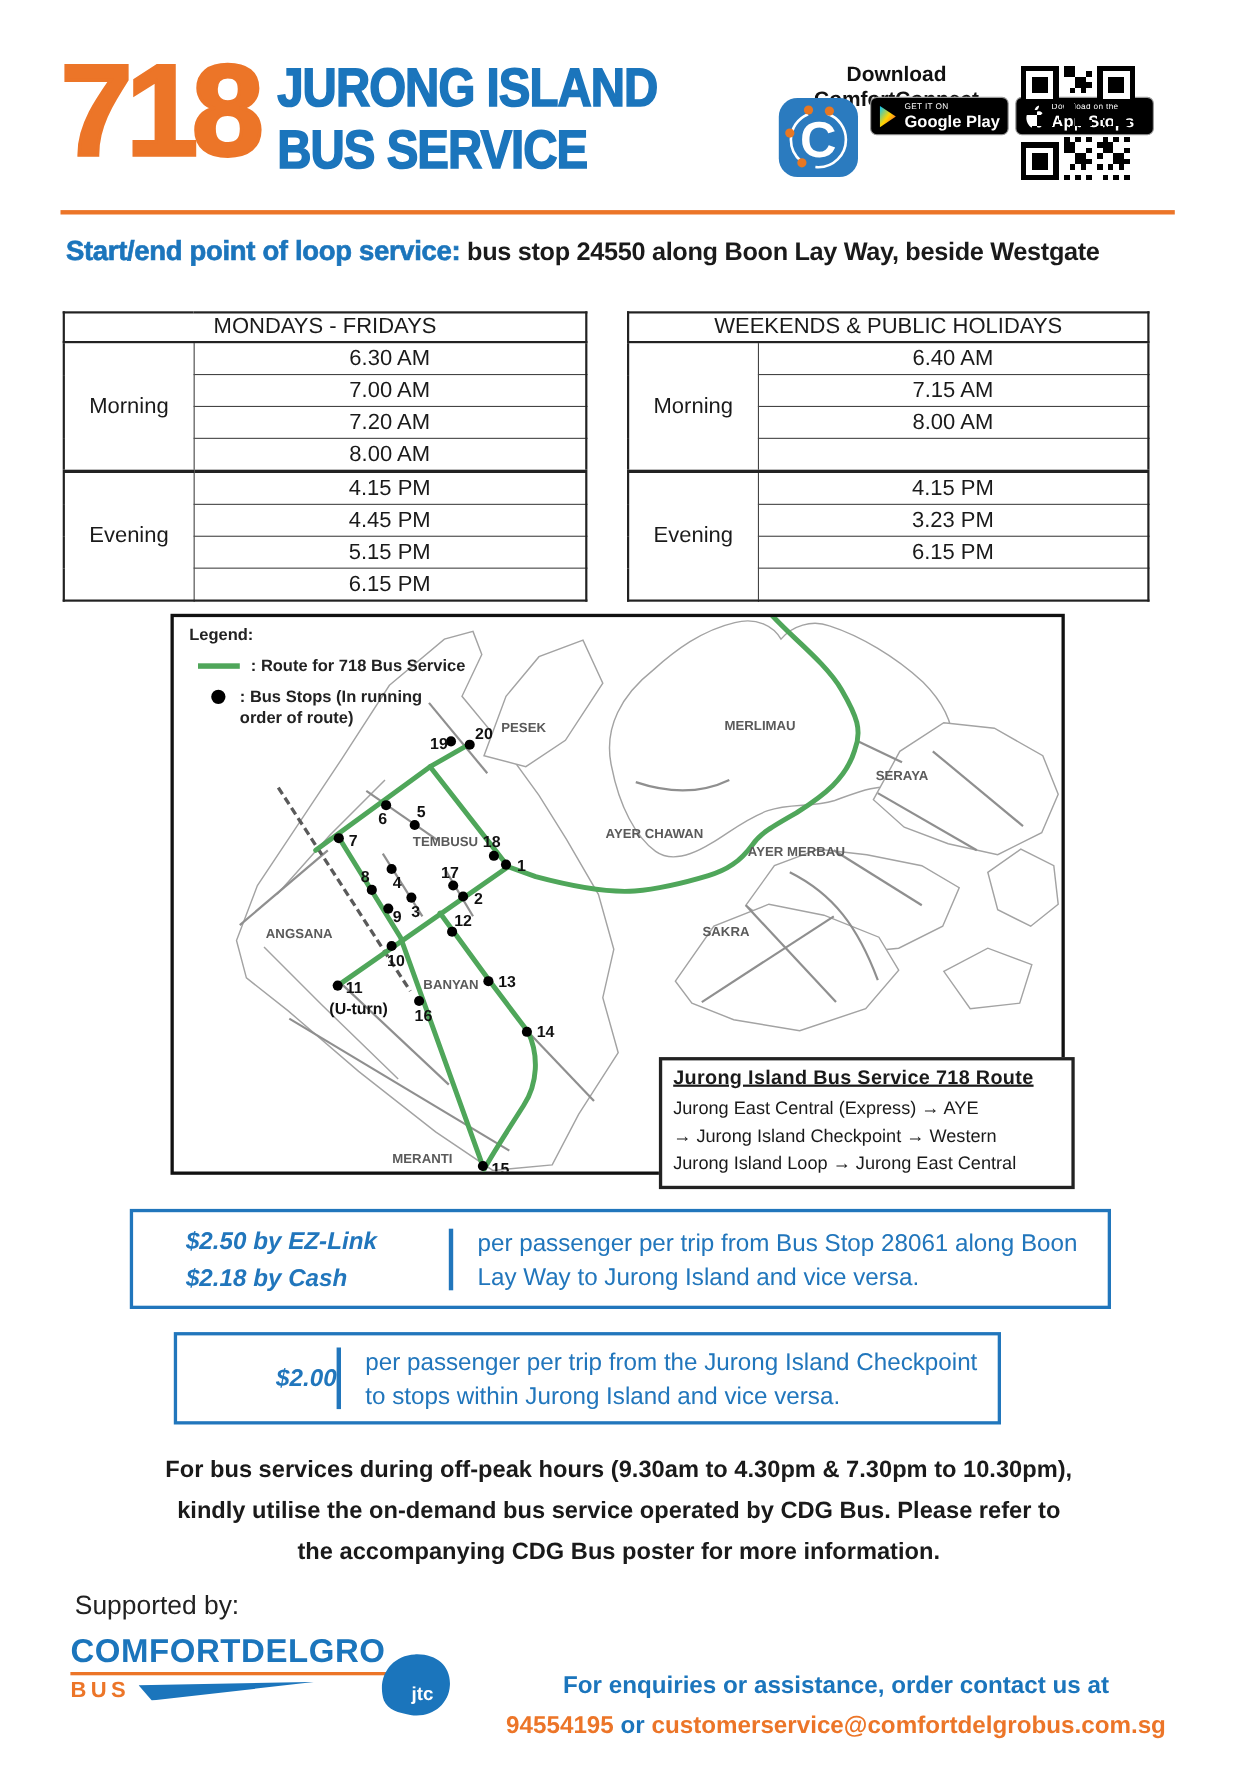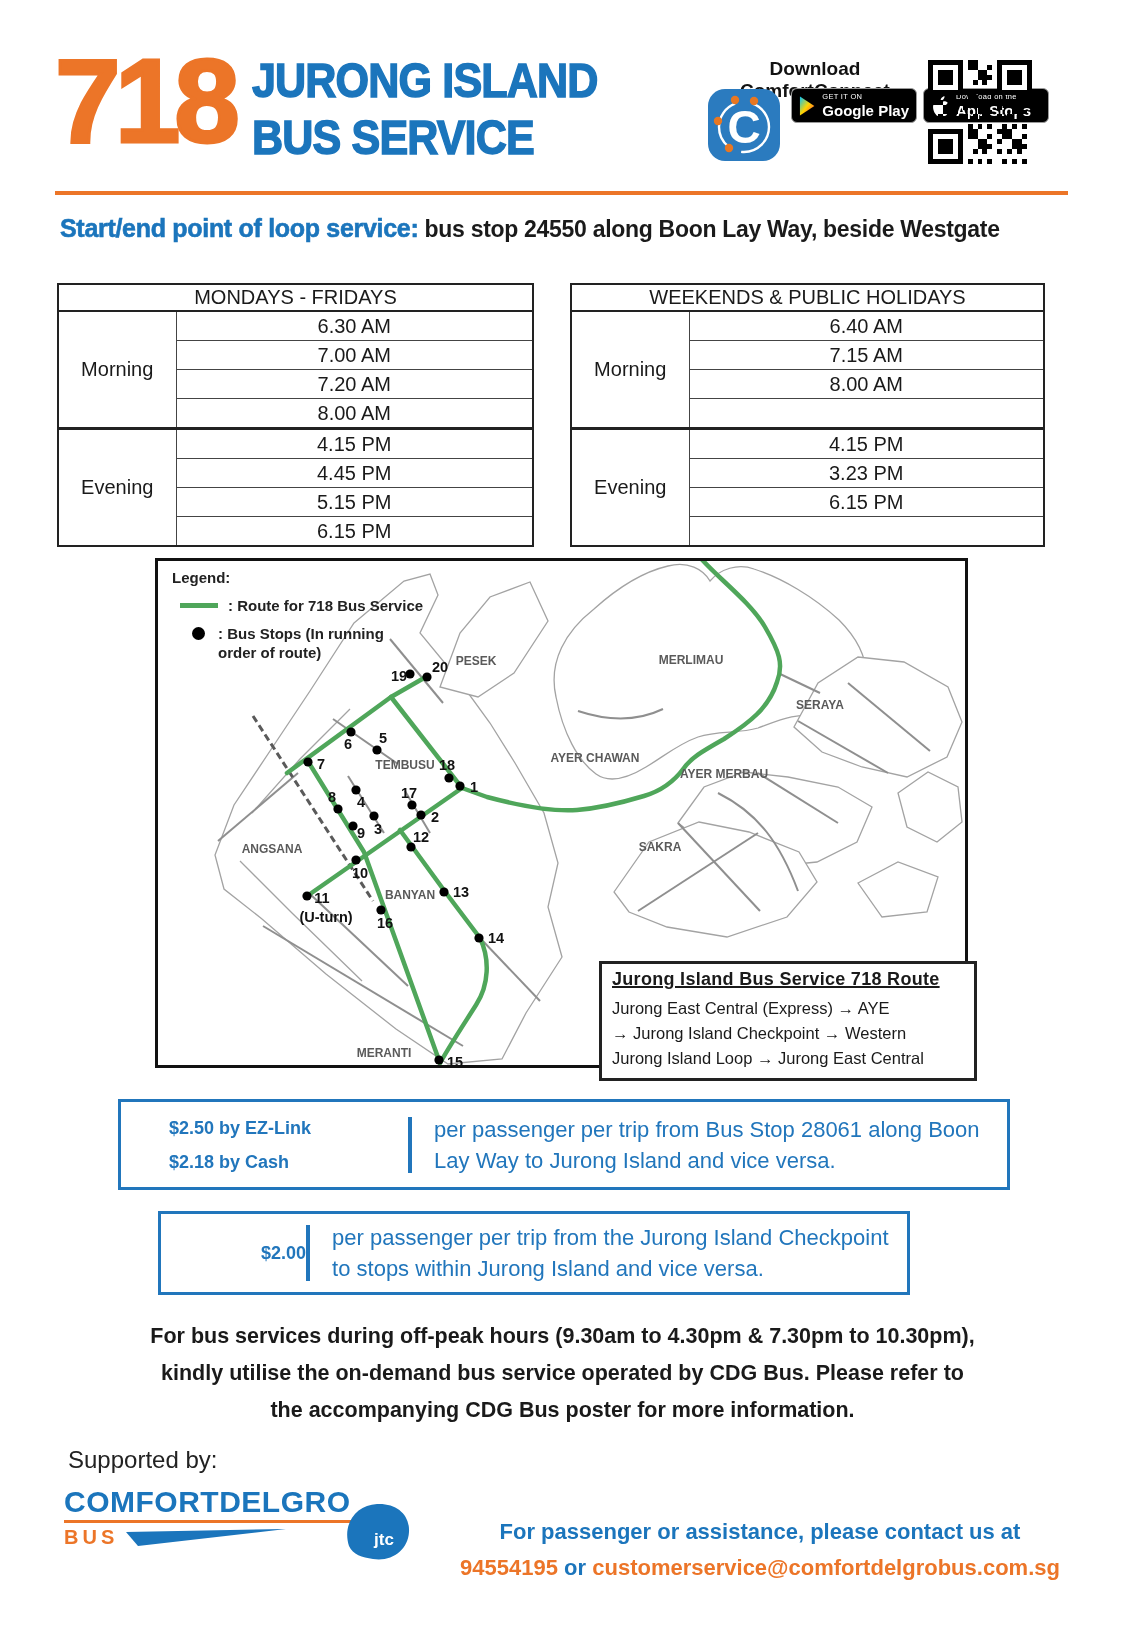--- a/index.html
+++ b/index.html
@@ -47,21 +47,21 @@
     letter-spacing:.3px;margin-bottom:6px;white-space:nowrap;}
   .routebox .rl{font-size:16.5px;line-height:25px;white-space:nowrap;}
   .area{font-size:12px;font-weight:bold;fill:#5a5a5a;text-anchor:middle;font-family:"Liberation Sans",sans-serif;}
   .stopdot{fill:#000;}
   .stopnum{font-size:14.5px;font-weight:bold;fill:#111;text-anchor:middle;font-family:"Liberation Sans",sans-serif;}
 
   
   .fare{border:3px solid #2176BC;display:flex;align-items:center;box-sizing:border-box;color:#2176BC;}
   .fare1{left:118px;top:1099px;width:892px;height:91px;}
   .fare2{left:158px;top:1211px;width:752px;height:84px;}
-  .fare .price{font-size:18px;font-weight:bold;line-height:34px;white-space:nowrap;}
+  .fare .price{font-size:22px;font-weight:bold;line-height:34px;white-space:nowrap;font-style:italic;}
   .fare1 .price{margin-left:48px;width:242px;}
   .fare2 .price{margin-left:40px;width:106px;text-align:right;}
   .fare .vdiv{width:4px;height:56px;background:#2176BC;flex:none;}
   .fare .desc{font-size:22px;line-height:31px;margin-left:22px;width:580px;}
 
   
   .offpeak{left:0;top:1318px;width:1125px;text-align:center;font-weight:bold;font-size:21.5px;line-height:37px;color:#1a1a1a;}
   .supported{left:68px;top:1446px;font-size:24px;color:#222;}
   .cdg{left:64px;top:1487px;}
   .cdg .brand{font-size:30px;font-weight:bold;color:#1B75BC;letter-spacing:.5px;line-height:30px;}
@@ -462,21 +462,21 @@
       </svg>
     </div>
   </div>
 
   <svg class="abs jtc" viewBox="0 0 70 64">
     <path d="M 5,46 C -2,24 12,5 33,4 C 53,3 66,15 65,32 C 64,50 48,62 29,59 C 18,57 9,55 5,46 Z" fill="#1B75BC"></path>
     <text x="40" y="45" text-anchor="middle" font-family="Liberation Sans, sans-serif" font-weight="bold" font-size="17" fill="#fff">jtc</text>
   </svg>
 
   <div class="abs contact">
-    <div class="b">For passenger or assistance, please contact us at</div>
+    <div class="b">For enquiries or assistance, order contact us at</div>
     <div>
       <span class="o">94554195</span>
       <span class="b">or</span>
       <span class="o">customerservice@comfortdelgrobus.com.sg</span>
     </div>
   </div>
 
 </div>
 
 </body></html>

